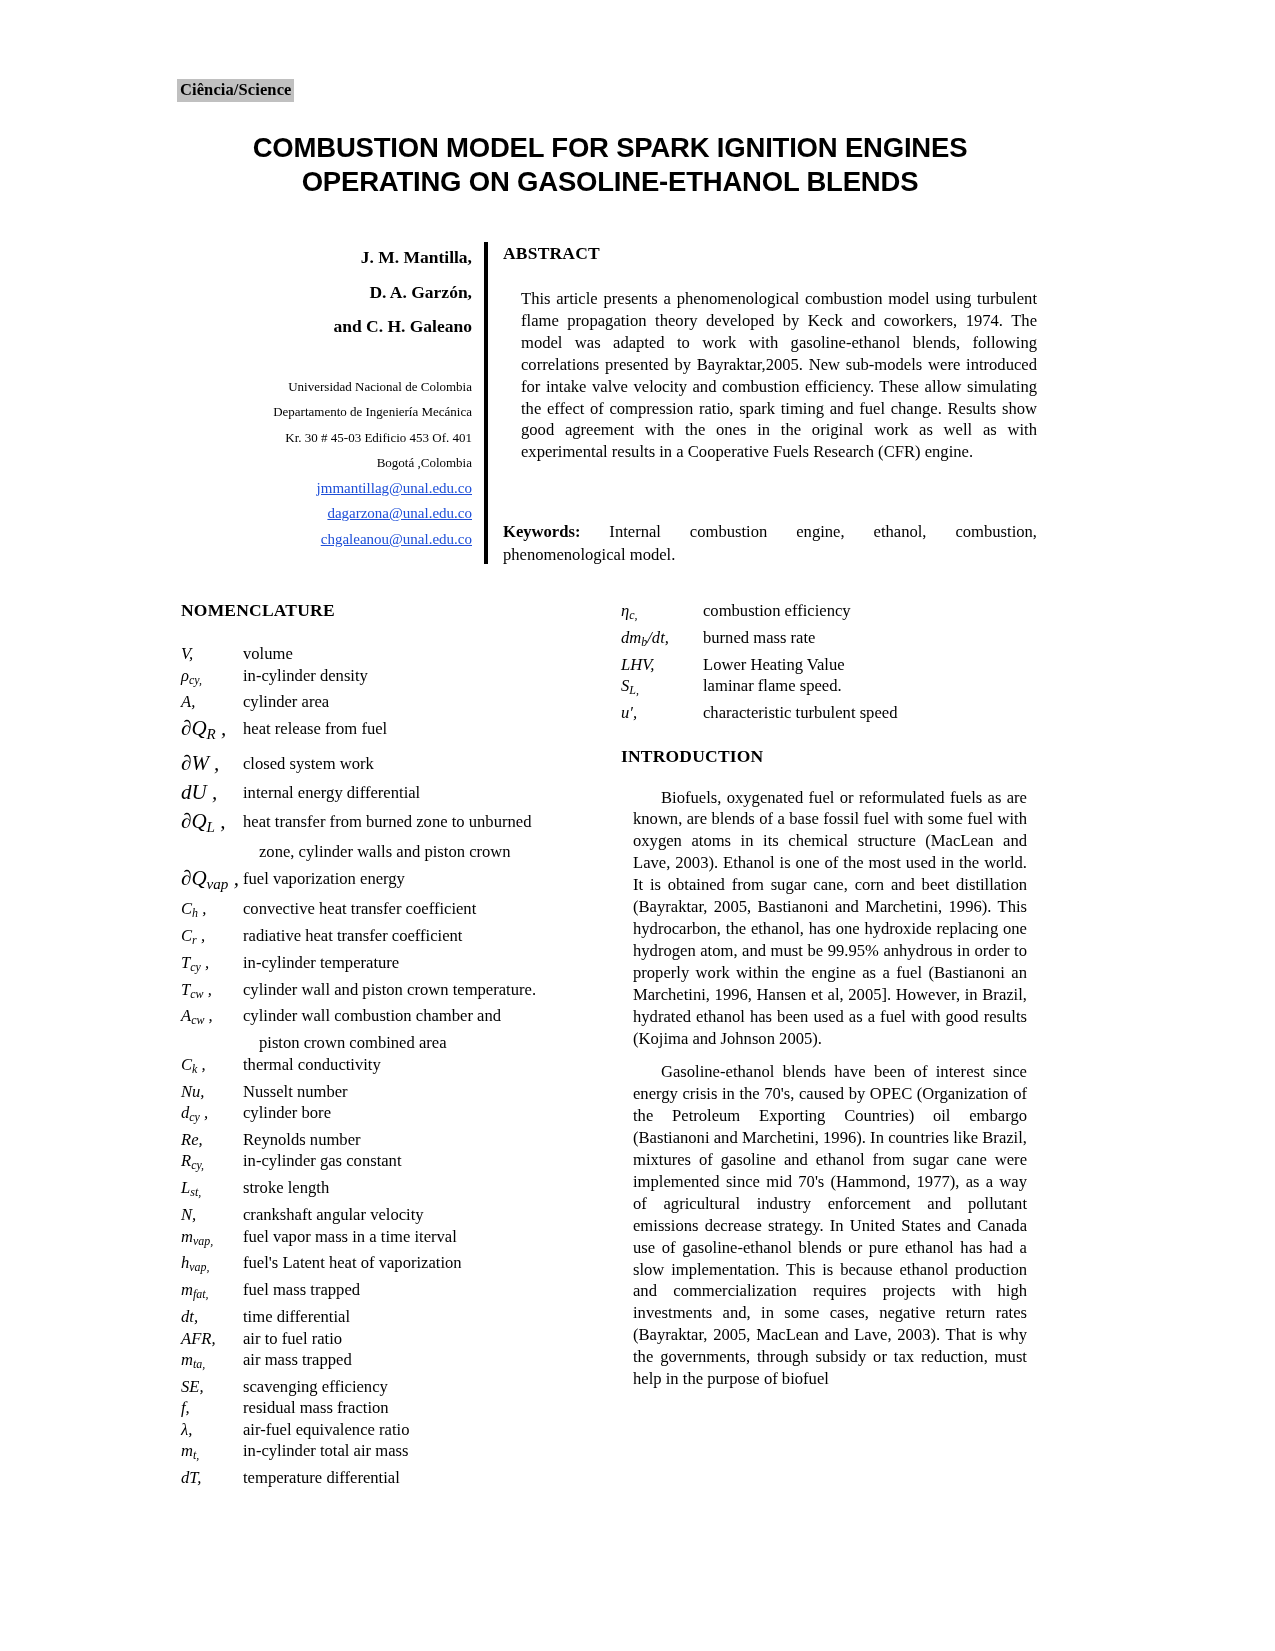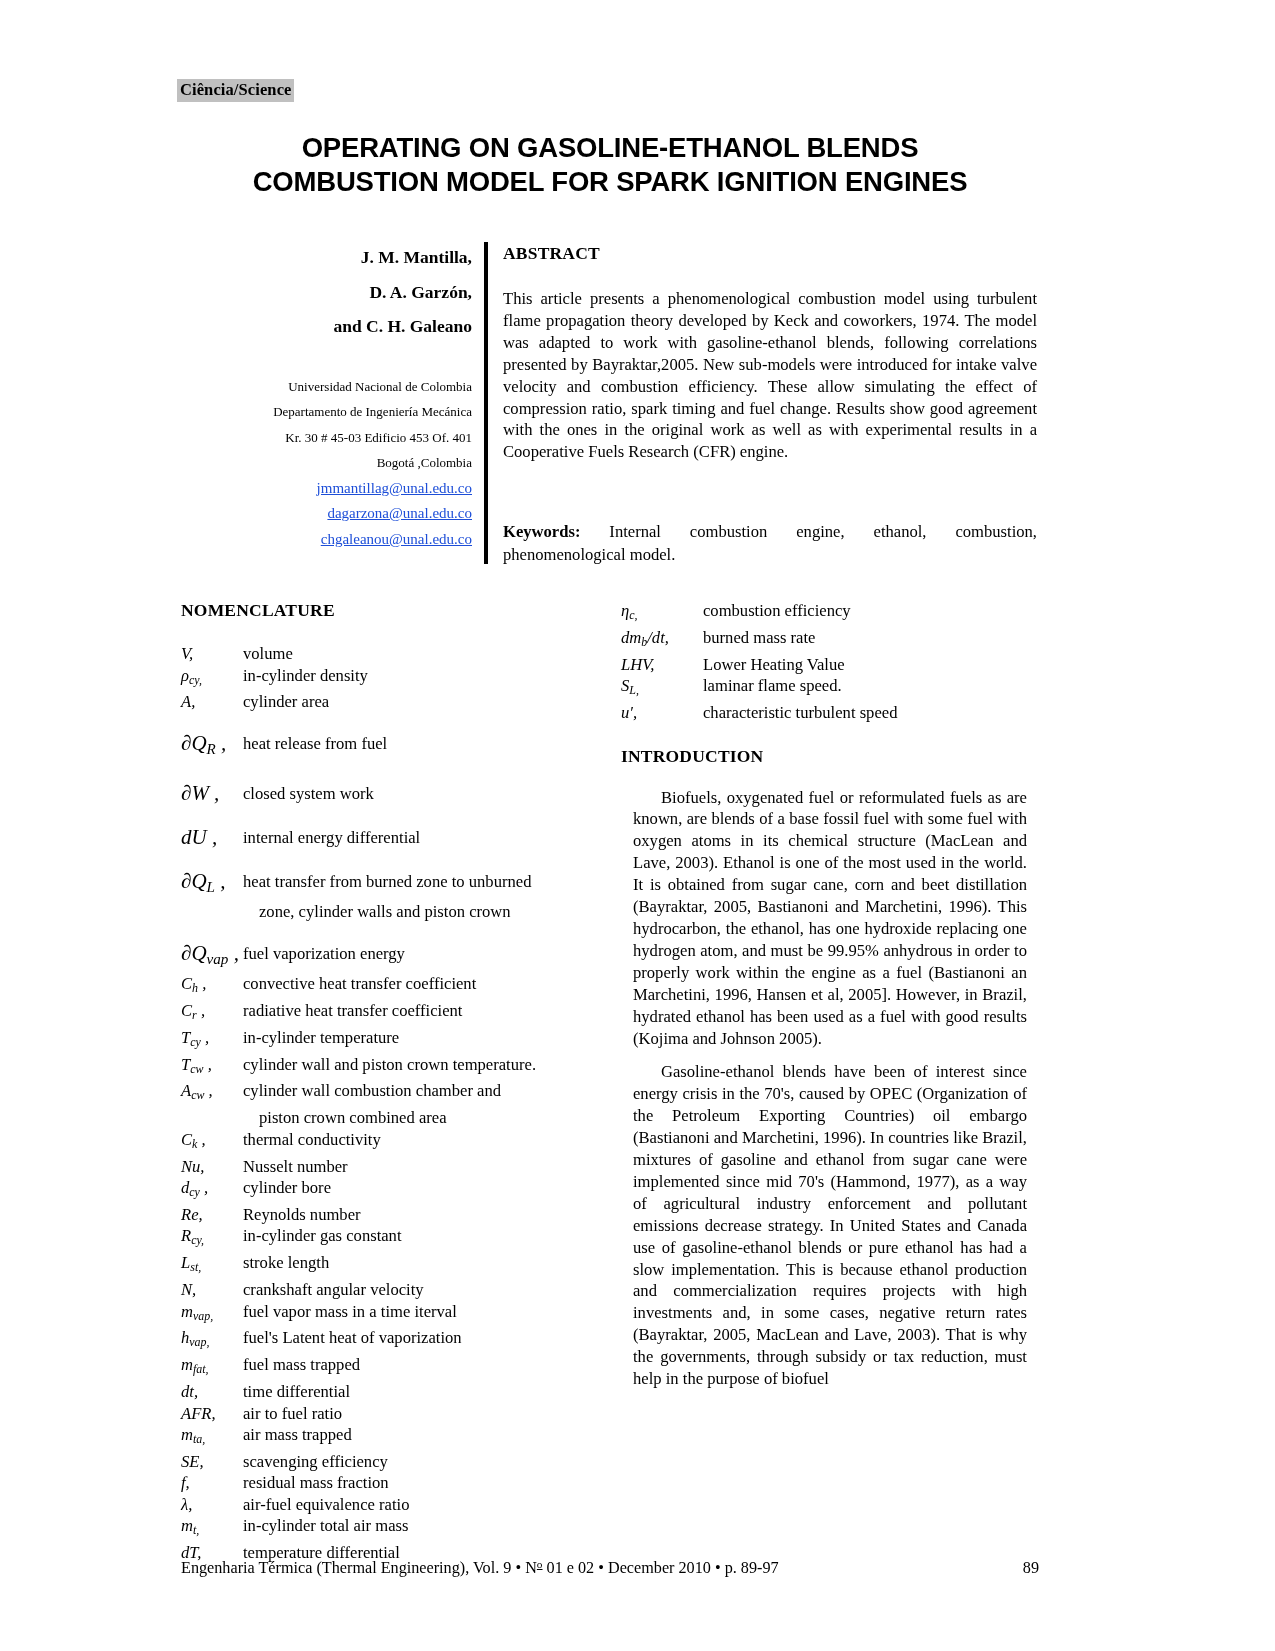--- a/index.html
+++ b/index.html
@@ -102,20 +102,21 @@
     font-weight: bold;
     font-size: 17.5px;
     letter-spacing: 0.2px;
   }
   .abs-body {
     margin-top: 24px;
     font-family: "Liberation Serif", serif;
     font-size: 16.6px;
     line-height: 21.9px;
     text-align: justify;
+    margin-left: 18px;
   }
   .keywords {
     position: absolute;
     left: 503px;
     top: 520px;
     width: 534px;
     font-family: "Liberation Serif", serif;
     font-size: 16.6px;
     line-height: 23px;
     text-align: justify;
@@ -143,21 +144,21 @@
   
   .nom {
     font-family: "Liberation Serif", serif;
     font-size: 16.6px;
   }
   .nom-row {
     display: flex;
     align-items: flex-start;
     line-height: 21.5px;
   }
-  .nom-row.big { line-height: 27px; margin-top: 17px; }
+  .nom-row.big { line-height: 27px; margin-top: 2px; }
   .nom-sym {
     flex: 0 0 62px;
     font-style: italic;
     white-space: nowrap;
   }
   .nom-sym.bigsym {
     font-size: 21px;
     font-style: italic;
     flex-basis: 62px;
   }
@@ -203,22 +204,22 @@
   .sup-o { font-size: 0.7em; vertical-align: 0.42em; text-decoration: underline; }
 </style>
 </head>
 <body>
 
 <div class="page">
 
   <div class="runhead">Ciência/Science</div>
 
   <div class="title">
+    <div>COMBUSTION MODEL FOR SPARK IGNITION ENGINES</div>
     <div>OPERATING ON GASOLINE-ETHANOL BLENDS</div>
-    <div>COMBUSTION MODEL FOR SPARK IGNITION ENGINES</div>
   </div>
 
   <div class="authorblock">
     <div class="author-name">J. M. Mantilla,</div>
     <div class="author-name">D. A. Garzón,</div>
     <div class="author-name">and C. H. Galeano</div>
     <div class="affil-wrap">
       <div class="affil">Universidad Nacional de Colombia</div>
       <div class="affil">Departamento de Ingeniería Mecánica</div>
       <div class="affil">Kr. 30 # 45-03 Edificio 453  Of. 401</div>
@@ -395,20 +396,14 @@
           <div class="nom-sym">u′,</div>
           <div class="nom-def">characteristic turbulent speed</div>
         </div>
       </div>
     <div class="spacer-intro"></div>
     <div class="sec-head tight">INTRODUCTION</div>
     <p class="para">Biofuels, oxygenated fuel or reformulated fuels as are known, are blends of a base fossil fuel with some fuel with oxygen atoms in its chemical structure (MacLean and Lave, 2003). Ethanol is one of the most used in the world. It is obtained from sugar cane, corn and beet distillation (Bayraktar, 2005, Bastianoni and Marchetini, 1996). This hydrocarbon, the ethanol, has one hydroxide replacing one hydrogen atom, and must be 99.95% anhydrous in order to properly work within the engine as a fuel (Bastianoni an Marchetini, 1996, Hansen et al, 2005]. However, in Brazil, hydrated ethanol has been used as a fuel with good results (Kojima and Johnson 2005).</p>
     <p class="para">Gasoline-ethanol blends have been of interest since energy crisis in the 70's, caused by OPEC (Organization of the Petroleum Exporting Countries) oil embargo (Bastianoni and Marchetini, 1996). In countries like Brazil, mixtures of gasoline and ethanol from sugar cane were implemented since mid 70's (Hammond, 1977), as a way of agricultural industry enforcement and pollutant emissions decrease strategy. In United States and Canada use of gasoline-ethanol blends or pure ethanol has had a slow implementation. This is because ethanol production and commercialization requires projects with high investments and, in some cases, negative return rates (Bayraktar, 2005, MacLean and Lave, 2003). That is why the governments, through subsidy or tax reduction, must help in the purpose of biofuel</p>
   </div>
 
-  <div class="footer">
-    <div class="cite">
-      <span>Engenharia Térmica (Thermal Engineering), Vol. 9 • N</span><span class="sup-o">o</span><span> 01 e 02 • December 2010 • p. 89-97</span>
-    </div>
-    <div class="pageno">89</div>
-  </div>
 
 </div>
 
 </body></html>

